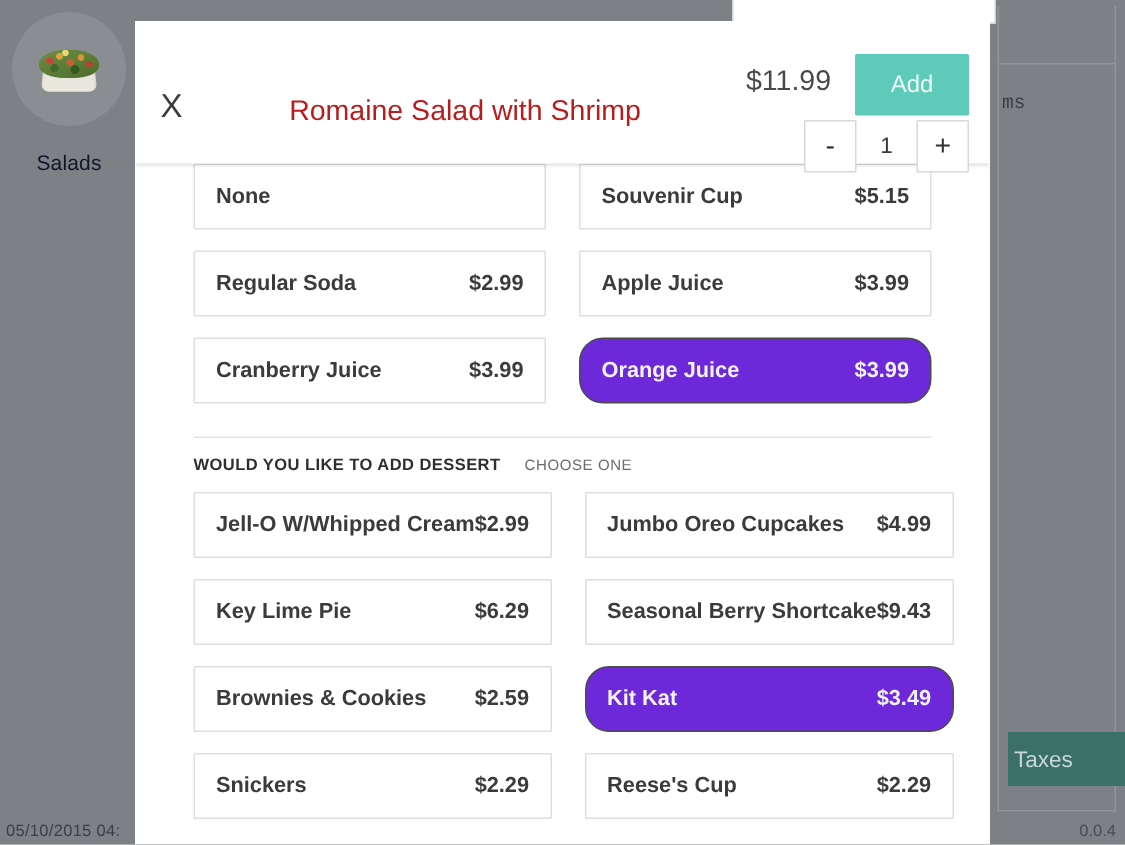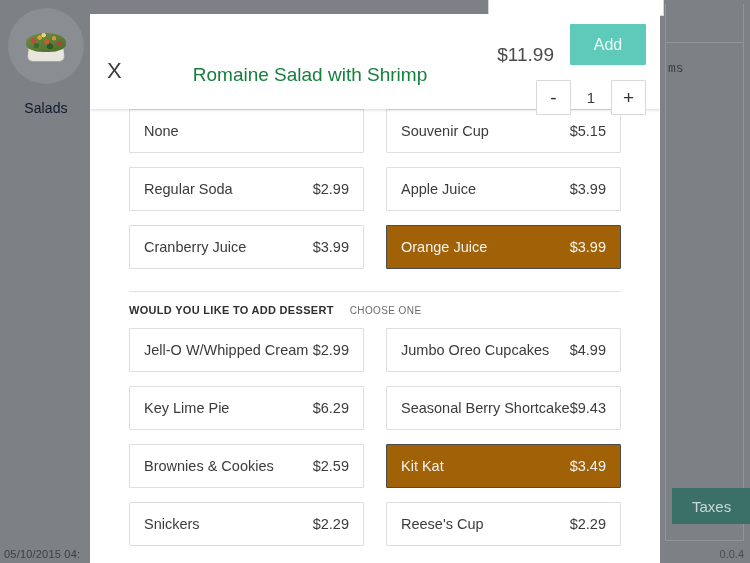--- a/index.html
+++ b/index.html
@@ -107,21 +107,21 @@
     position: absolute;
     left: 6px;
     right: -8px;
     bottom: 16px;
     height: 36px;
     background: #3a7068;
     color: #c9d8d5;
     font-size: 15px;
     display: flex;
     align-items: center;
-    padding-left: 20px;
+    padding-left: 4px;
     box-sizing: border-box;
   }
 
   .status-left {
     position: absolute;
     left: 4px;
     bottom: 3px;
     font-size: 11px;
     color: #3c3f43;
     letter-spacing: .2px;
@@ -178,35 +178,35 @@
     cursor: pointer;
     font-weight: 400;
   }
   .modal-title {
     position: absolute;
     left: 0;
     right: 0;
     top: 50px;
     text-align: center;
     font-size: 19px;
-    color: #15803d;
+    color: #b91c1c;
     padding-right: 130px;
     box-sizing: border-box;
   }
   .price-tag {
     position: absolute;
     right: 106px;
     top: 30px;
     font-size: 19px;
     color: #4a4a4a;
   }
   .add-button {
     position: absolute;
     right: 14px;
-    top: 10px;
+    top: 22px;
     width: 76px;
     height: 41px;
     background: #5ecbba;
     color: #eafaf6;
     border: none;
     font-size: 16px;
     font-family: inherit;
     cursor: pointer;
     border-radius: 1px;
   }
@@ -243,36 +243,38 @@
     flex: 1 1 auto;
     overflow: hidden;
     padding: 0 39px;
   }
 
   .option-grid {
     display: grid;
     grid-template-columns: 1fr 1fr;
     column-gap: 22px;
     row-gap: 14px;
+    font-weight: bold;
   }
   .option-row {
     height: 44px;
     border: 1px solid #dedede;
     background: #fff;
     display: flex;
     align-items: center;
     justify-content: space-between;
     padding: 0 14px;
     box-sizing: border-box;
     cursor: pointer;
     border-radius: 1px;
   }
   .option-row.selected {
-    background: #a16207;
+    background: #6d28d9;
     border-color: #4b4b4b;
+    border-radius: 16px;
   }
   .option-name {
     font-size: 14.5px;
     color: #3b3b3b;
     white-space: nowrap;
   }
   .option-price {
     font-size: 14.5px;
     color: #3b3b3b;
   }

